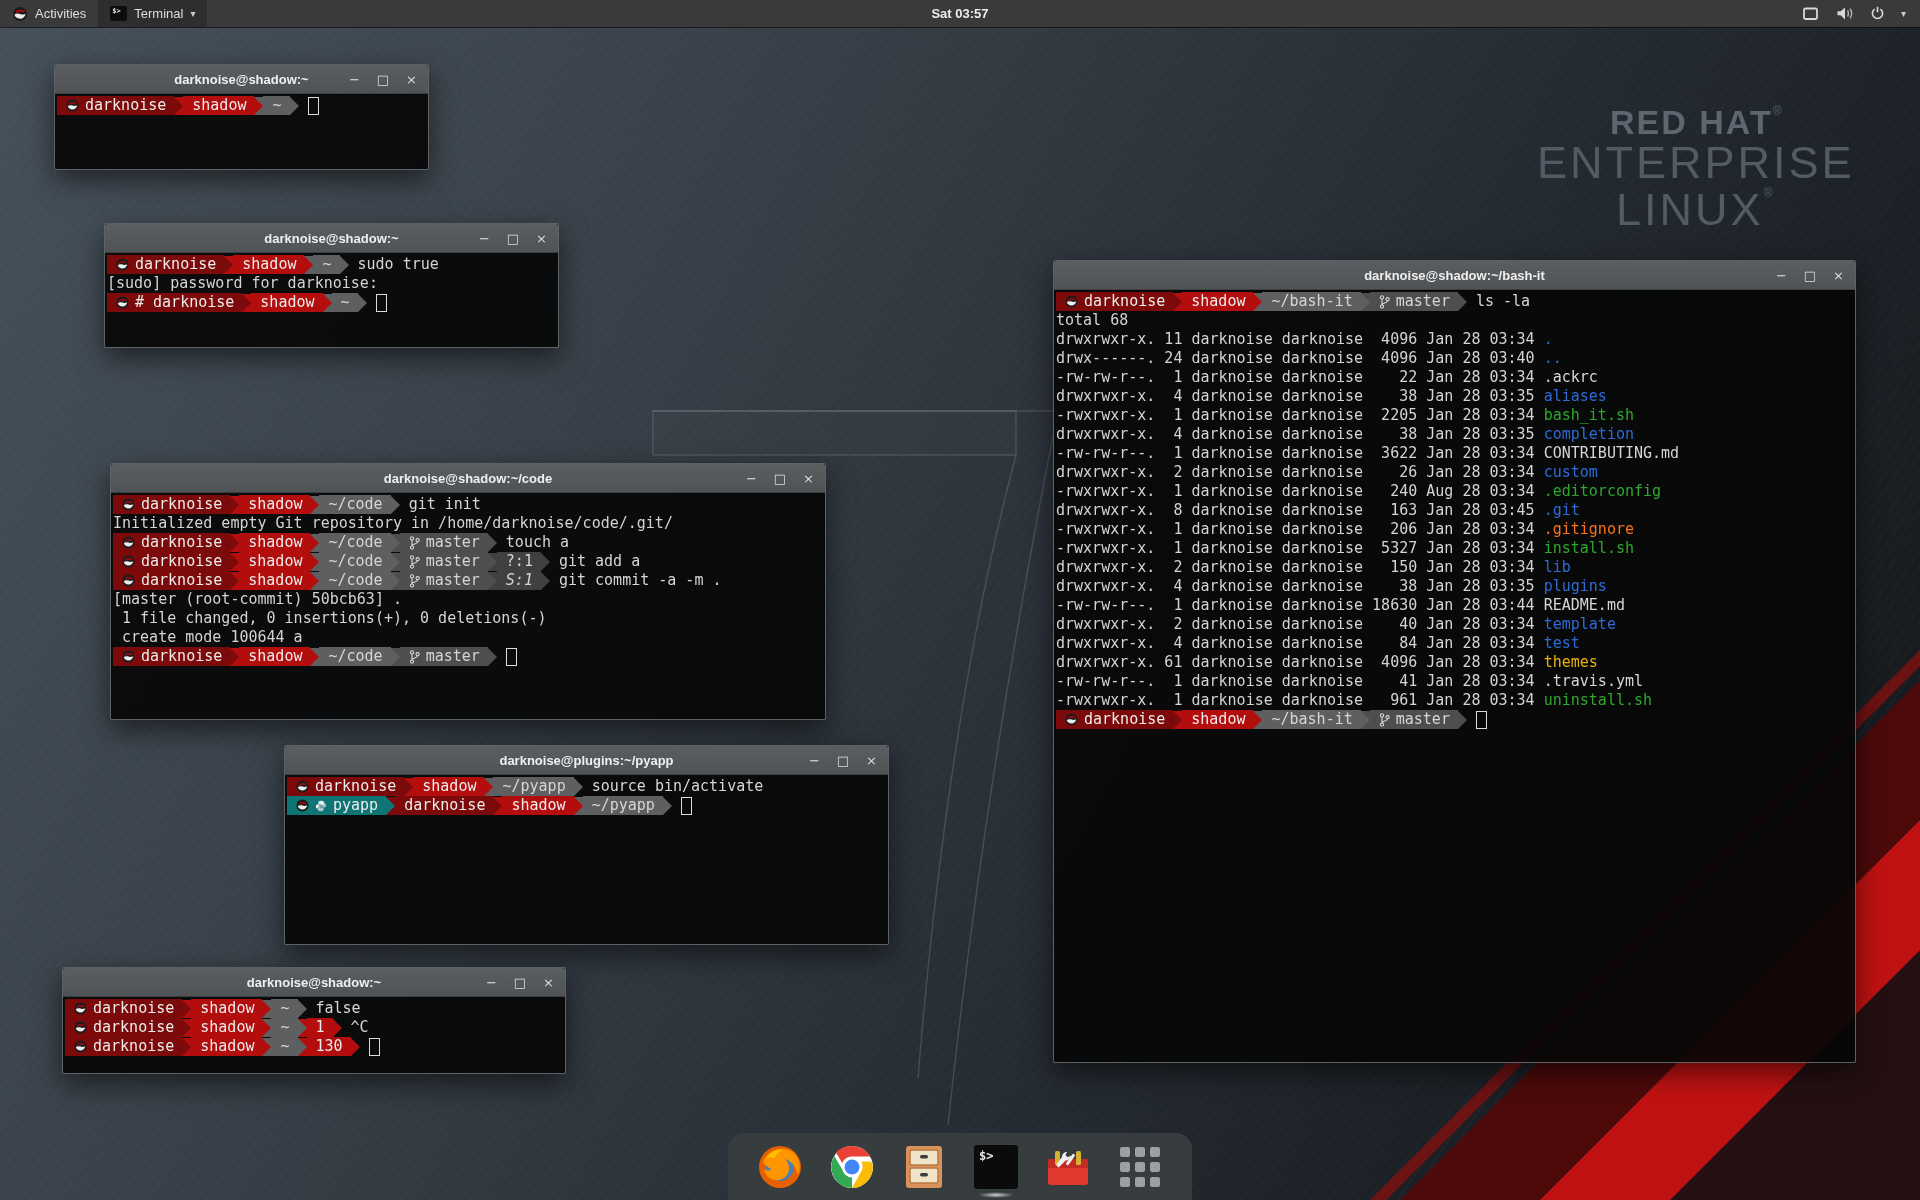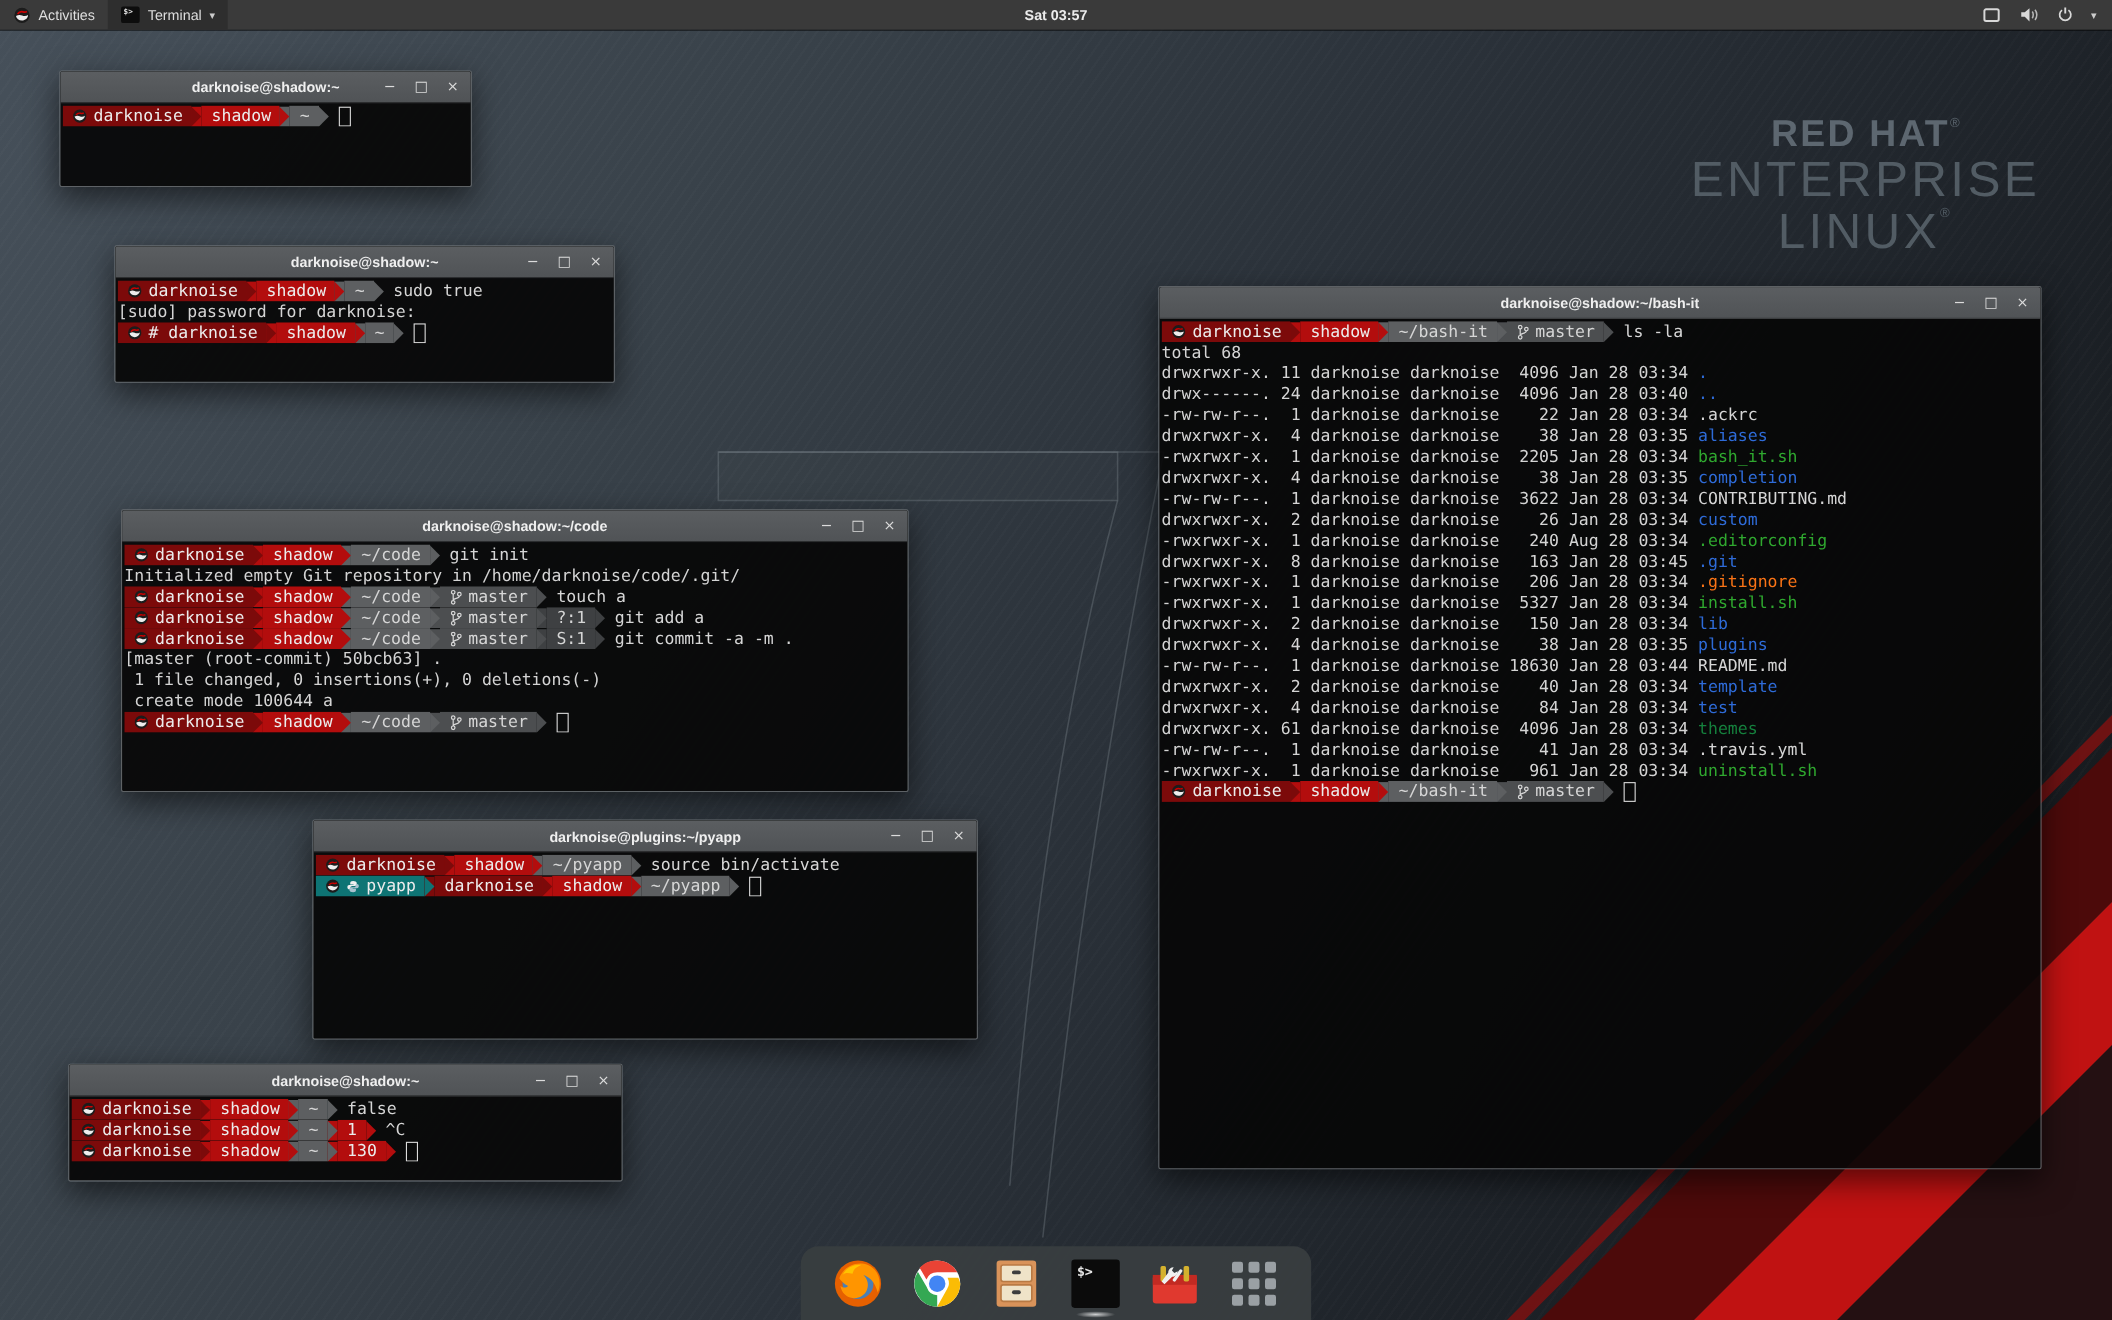--- a/index.html
+++ b/index.html
@@ -201,21 +201,21 @@
             </svg></span><span>master</span></span><span class="pl" style="border-left-color: rgb(76, 78, 80); background: rgb(62, 64, 66);"></span><span class="seg" style="background: rgb(62, 64, 66); color: rgb(214, 214, 214);"><span>?:1</span></span><span class="pl" style="border-left-color: rgb(62, 64, 66); background: transparent;"></span><span class="cmd">git add a</span></div>
       <div class="tl"><span class="seg" style="background: rgb(124, 10, 10);"><span class="hat"><svg width="13" height="13" viewBox="0 0 13 13">
               <circle cx="6.5" cy="6.5" r="6" fill="#1c1c1c"></circle>
               <path d="M1.8 7c1.7-1 3.2-1.1 4.7-.4 1.5.7 3.3.6 4.6-.3-.1 2.4-2.2 4.2-4.6 4.2-2.3 0-4.3-1.5-4.7-3.5z" fill="#ededed"></path>
               <path d="M3.1 5.6c1-1.5 2.5-2 4.1-1.6 1.1.3 2.2.2 3-.3" stroke="#cc0000" stroke-width="1.3" fill="none"></path>
             </svg></span><span>darknoise</span></span><span class="pl" style="border-left-color: rgb(124, 10, 10); background: rgb(179, 13, 13);"></span><span class="seg" style="background: rgb(179, 13, 13);"><span>shadow</span></span><span class="pl" style="border-left-color: rgb(179, 13, 13); background: rgb(93, 95, 97);"></span><span class="seg" style="background: rgb(93, 95, 97); color: rgb(214, 214, 214);"><span>~/code</span></span><span class="pl" style="border-left-color: rgb(93, 95, 97); background: rgb(76, 78, 80);"></span><span class="seg" style="background: rgb(76, 78, 80); color: rgb(214, 214, 214);"><span style="display: inline-flex;"><svg width="11" height="14" viewBox="0 0 11 14">
               <circle cx="3" cy="2.4" r="1.6" fill="none" stroke="#d8d8d8" stroke-width="1.1"></circle>
               <circle cx="3" cy="11.6" r="1.6" fill="none" stroke="#d8d8d8" stroke-width="1.1"></circle>
               <circle cx="8.6" cy="4.2" r="1.6" fill="none" stroke="#d8d8d8" stroke-width="1.1"></circle>
               <path d="M3 4v6M8.6 5.8C8.6 8.4 3 7.6 3 10" stroke="#d8d8d8" stroke-width="1.1" fill="none"></path>
-            </svg></span><span>master</span></span><span class="pl" style="border-left-color: rgb(76, 78, 80); background: rgb(62, 64, 66);"></span><span class="seg" style="background: rgb(62, 64, 66); color: rgb(214, 214, 214);"><span>S:1</span></span><span class="pl" style="border-left-color: rgb(62, 64, 66); background: transparent;"></span><span class="cmd">git commit -a -m .</span></div>
+            </svg></span><span>master</span></span><span class="pl" style="border-left-color: rgb(76, 78, 80); background: rgb(62, 64, 66);"></span><span class="seg" style="background: rgb(62, 64, 66); color: rgb(214, 214, 214); font-style: italic;"><span>S:1</span></span><span class="pl" style="border-left-color: rgb(62, 64, 66); background: transparent;"></span><span class="cmd">git commit -a -m .</span></div>
       <div class="tl"><span class="outtext">[master (root-commit) 50bcb63] .</span></div>
       <div class="tl"><span class="outtext"> 1 file changed, 0 insertions(+), 0 deletions(-)</span></div>
       <div class="tl"><span class="outtext"> create mode 100644 a</span></div>
       <div class="tl"><span class="seg" style="background: rgb(124, 10, 10);"><span class="hat"><svg width="13" height="13" viewBox="0 0 13 13">
               <circle cx="6.5" cy="6.5" r="6" fill="#1c1c1c"></circle>
               <path d="M1.8 7c1.7-1 3.2-1.1 4.7-.4 1.5.7 3.3.6 4.6-.3-.1 2.4-2.2 4.2-4.6 4.2-2.3 0-4.3-1.5-4.7-3.5z" fill="#ededed"></path>
               <path d="M3.1 5.6c1-1.5 2.5-2 4.1-1.6 1.1.3 2.2.2 3-.3" stroke="#cc0000" stroke-width="1.3" fill="none"></path>
             </svg></span><span>darknoise</span></span><span class="pl" style="border-left-color: rgb(124, 10, 10); background: rgb(179, 13, 13);"></span><span class="seg" style="background: rgb(179, 13, 13);"><span>shadow</span></span><span class="pl" style="border-left-color: rgb(179, 13, 13); background: rgb(93, 95, 97);"></span><span class="seg" style="background: rgb(93, 95, 97); color: rgb(214, 214, 214);"><span>~/code</span></span><span class="pl" style="border-left-color: rgb(93, 95, 97); background: rgb(76, 78, 80);"></span><span class="seg" style="background: rgb(76, 78, 80); color: rgb(214, 214, 214);"><span style="display: inline-flex;"><svg width="11" height="14" viewBox="0 0 11 14">
               <circle cx="3" cy="2.4" r="1.6" fill="none" stroke="#d8d8d8" stroke-width="1.1"></circle>
               <circle cx="3" cy="11.6" r="1.6" fill="none" stroke="#d8d8d8" stroke-width="1.1"></circle>
@@ -310,21 +310,21 @@
       <div class="tl"><span class="outtext">drwxrwxr-x.  2 darknoise darknoise    26 Jan 28 03:34 </span><span class="outtext" style="color: rgb(46, 107, 216);">custom</span></div>
       <div class="tl"><span class="outtext">-rwxrwxr-x.  1 darknoise darknoise   240 Aug 28 03:34 </span><span class="outtext" style="color: rgb(47, 168, 47);">.editorconfig</span></div>
       <div class="tl"><span class="outtext">drwxrwxr-x.  8 darknoise darknoise   163 Jan 28 03:45 </span><span class="outtext" style="color: rgb(46, 107, 216);">.git</span></div>
       <div class="tl"><span class="outtext">-rwxrwxr-x.  1 darknoise darknoise   206 Jan 28 03:34 </span><span class="outtext" style="color: #f97316;">.gitignore</span></div>
       <div class="tl"><span class="outtext">-rwxrwxr-x.  1 darknoise darknoise  5327 Jan 28 03:34 </span><span class="outtext" style="color: rgb(47, 168, 47);">install.sh</span></div>
       <div class="tl"><span class="outtext">drwxrwxr-x.  2 darknoise darknoise   150 Jan 28 03:34 </span><span class="outtext" style="color: rgb(46, 107, 216);">lib</span></div>
       <div class="tl"><span class="outtext">drwxrwxr-x.  4 darknoise darknoise    38 Jan 28 03:35 </span><span class="outtext" style="color: rgb(46, 107, 216);">plugins</span></div>
       <div class="tl"><span class="outtext">-rw-rw-r--.  1 darknoise darknoise 18630 Jan 28 03:44 </span><span class="outtext" style="color: rgb(214, 214, 214);">README.md</span></div>
       <div class="tl"><span class="outtext">drwxrwxr-x.  2 darknoise darknoise    40 Jan 28 03:34 </span><span class="outtext" style="color: rgb(46, 107, 216);">template</span></div>
       <div class="tl"><span class="outtext">drwxrwxr-x.  4 darknoise darknoise    84 Jan 28 03:34 </span><span class="outtext" style="color: rgb(46, 107, 216);">test</span></div>
-      <div class="tl"><span class="outtext">drwxrwxr-x. 61 darknoise darknoise  4096 Jan 28 03:34 </span><span class="outtext" style="color: #15803d;">themes</span></div>
+      <div class="tl"><span class="outtext">drwxrwxr-x. 61 darknoise darknoise  4096 Jan 28 03:34 </span><span class="outtext" style="color: #eab308;">themes</span></div>
       <div class="tl"><span class="outtext">-rw-rw-r--.  1 darknoise darknoise    41 Jan 28 03:34 </span><span class="outtext" style="color: rgb(214, 214, 214);">.travis.yml</span></div>
       <div class="tl"><span class="outtext">-rwxrwxr-x.  1 darknoise darknoise   961 Jan 28 03:34 </span><span class="outtext" style="color: rgb(47, 168, 47);">uninstall.sh</span></div>
       <div class="tl"><span class="seg" style="background: rgb(124, 10, 10);"><span class="hat"><svg width="13" height="13" viewBox="0 0 13 13">
               <circle cx="6.5" cy="6.5" r="6" fill="#1c1c1c"></circle>
               <path d="M1.8 7c1.7-1 3.2-1.1 4.7-.4 1.5.7 3.3.6 4.6-.3-.1 2.4-2.2 4.2-4.6 4.2-2.3 0-4.3-1.5-4.7-3.5z" fill="#ededed"></path>
               <path d="M3.1 5.6c1-1.5 2.5-2 4.1-1.6 1.1.3 2.2.2 3-.3" stroke="#cc0000" stroke-width="1.3" fill="none"></path>
             </svg></span><span>darknoise</span></span><span class="pl" style="border-left-color: rgb(124, 10, 10); background: rgb(179, 13, 13);"></span><span class="seg" style="background: rgb(179, 13, 13);"><span>shadow</span></span><span class="pl" style="border-left-color: rgb(179, 13, 13); background: rgb(93, 95, 97);"></span><span class="seg" style="background: rgb(93, 95, 97); color: rgb(214, 214, 214);"><span>~/bash-it</span></span><span class="pl" style="border-left-color: rgb(93, 95, 97); background: rgb(76, 78, 80);"></span><span class="seg" style="background: rgb(76, 78, 80); color: rgb(214, 214, 214);"><span style="display: inline-flex;"><svg width="11" height="14" viewBox="0 0 11 14">
               <circle cx="3" cy="2.4" r="1.6" fill="none" stroke="#d8d8d8" stroke-width="1.1"></circle>
               <circle cx="3" cy="11.6" r="1.6" fill="none" stroke="#d8d8d8" stroke-width="1.1"></circle>
               <circle cx="8.6" cy="4.2" r="1.6" fill="none" stroke="#d8d8d8" stroke-width="1.1"></circle>

